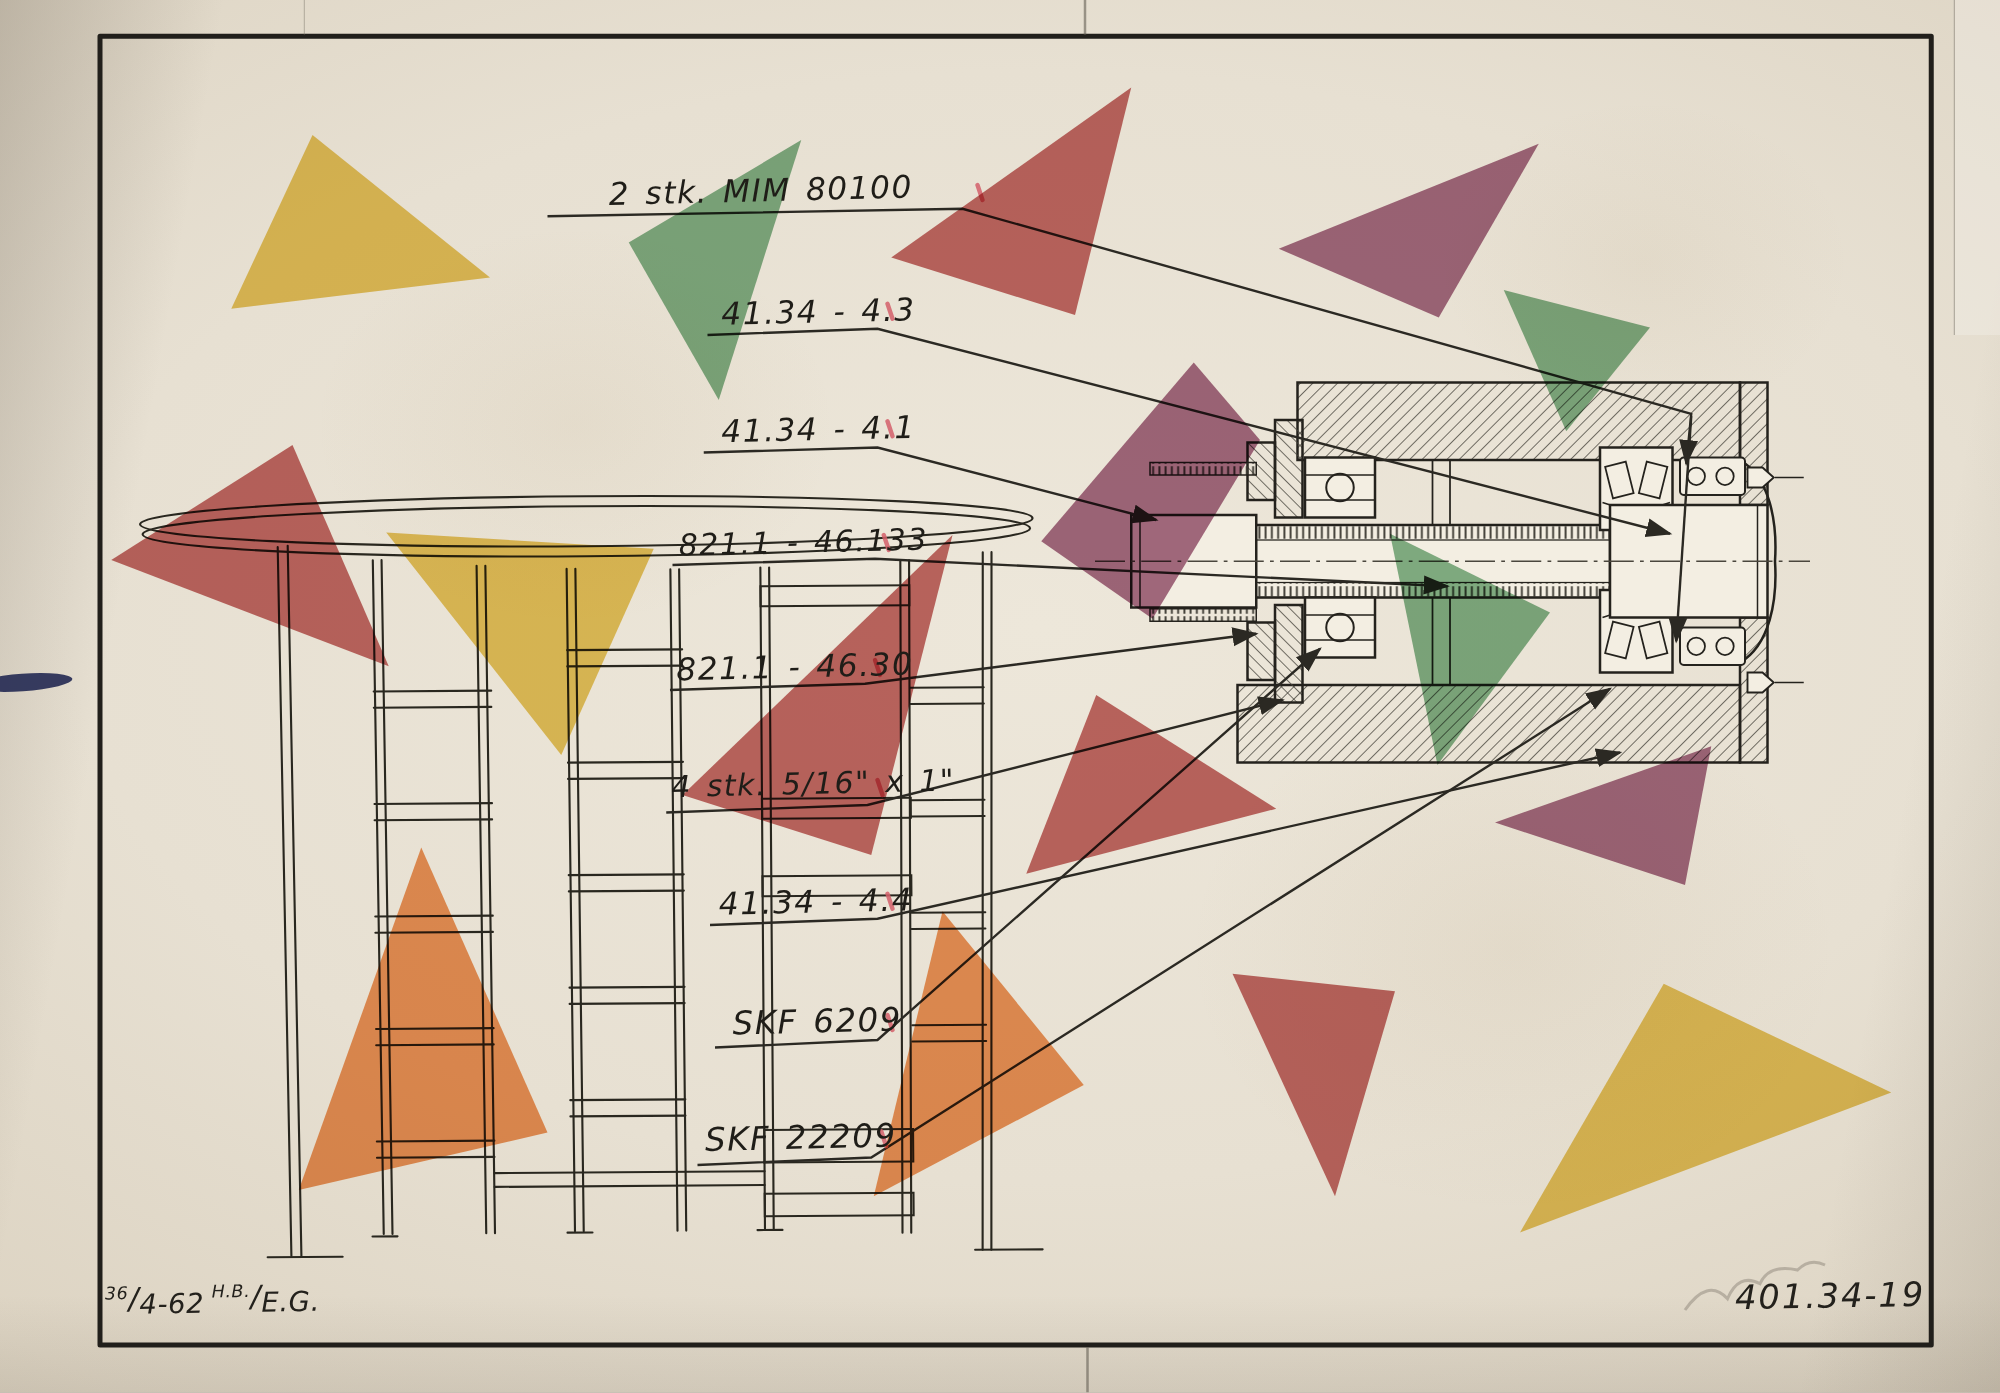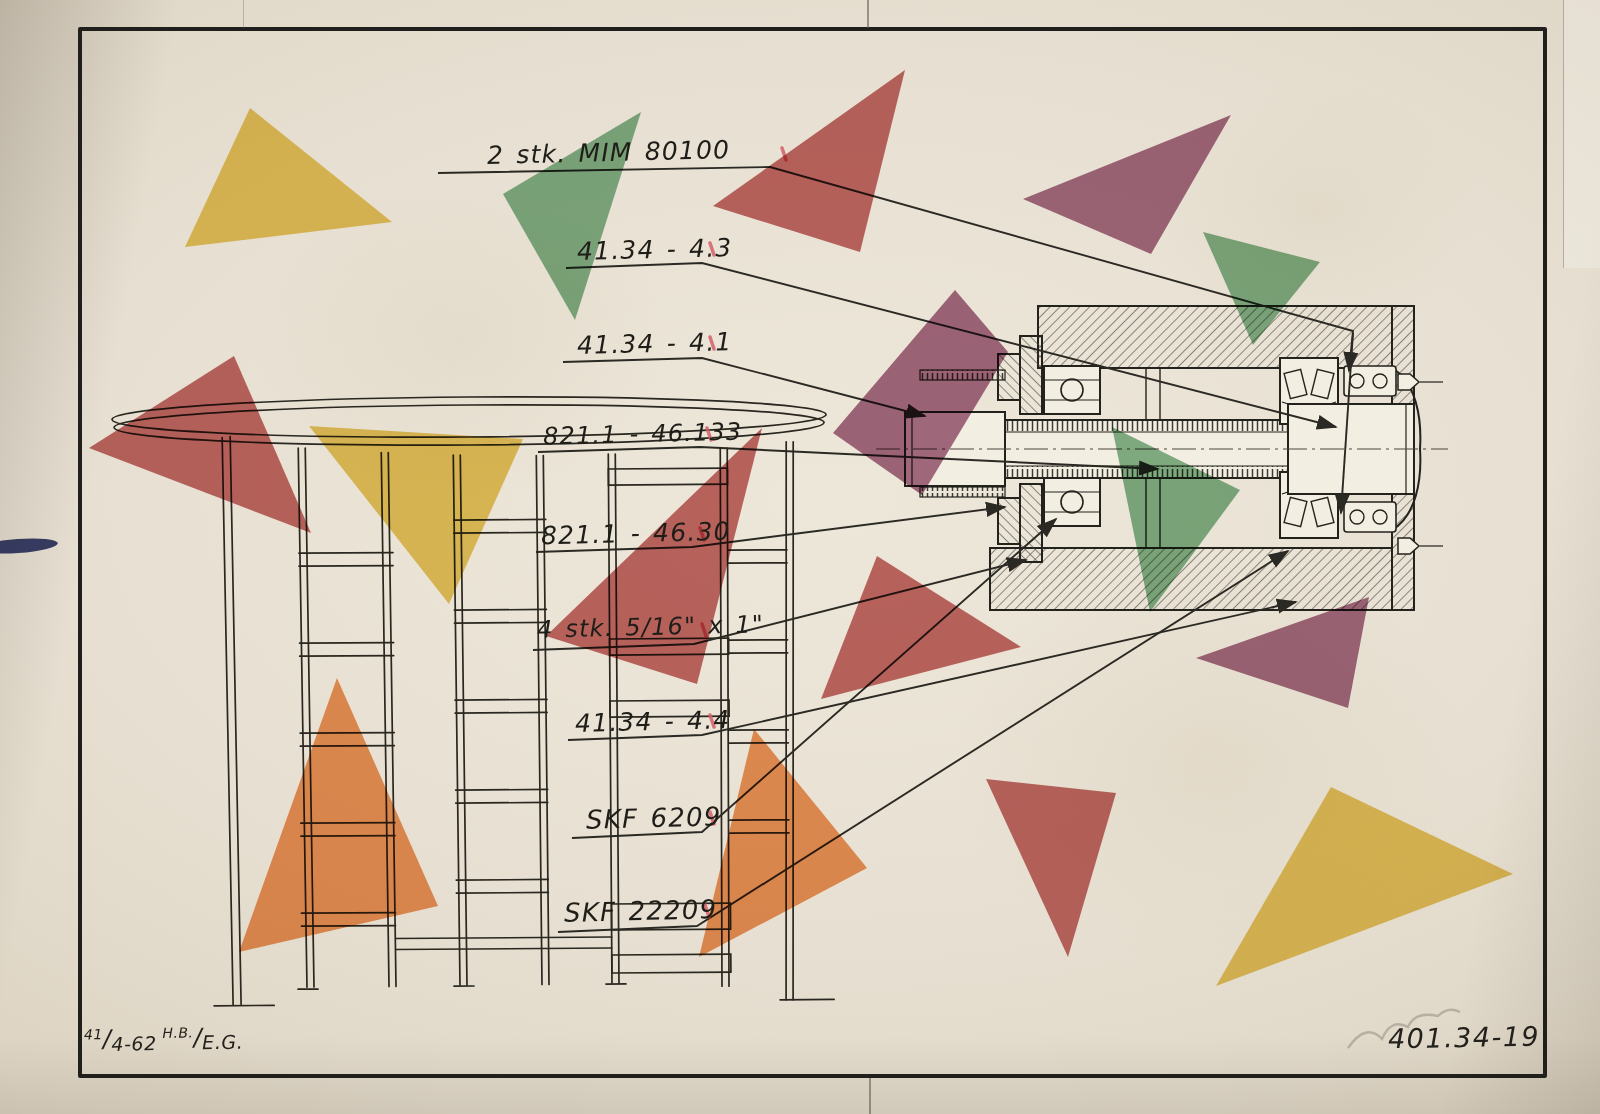--- a/index.html
+++ b/index.html
@@ -28,21 +28,21 @@
     letter-spacing:1.2px;word-spacing:3px;white-space:nowrap;
     transform:rotate(-1.4deg);
   }
   .leader{fill:none;stroke:#2b2923;stroke-width:1.9;}
   .tick{stroke:#d4606b;stroke-width:3.5;stroke-linecap:round;opacity:.85;}
   #title-block{
     position:absolute;left:84px;top:1024px;color:#23211c;font-style:italic;
     font-size:19px;letter-spacing:.5px;white-space:nowrap;transform:rotate(-1deg);
   }
   #title-block .sup{font-size:14px;vertical-align:8px;}
-  #title-block .sub{font-size:19px;vertical-align:-4px;}
+  #title-block .sub{font-size:22px;vertical-align:-4px;}
   #title-block .sl{font-size:24px;}
   #title-block .sig{margin-left:6px;}
   #drawing-number{
     position:absolute;left:1388px;top:1022px;color:#23211c;font-style:italic;
     font-size:27px;letter-spacing:1.5px;transform:rotate(-1deg);white-space:nowrap;
   }
   .seam{position:absolute;width:2px;background:rgba(90,84,72,.55);}
   #tape-patch-right{
     position:absolute;right:0;top:0;width:36px;height:268px;
     background:rgba(255,255,255,.22);
@@ -217,21 +217,21 @@
     <div class="callout" style="left: 577px; top: 329px; font-size: 25px;">41.34 - 4.1</div>
     <div class="callout" style="left: 543px; top: 420px; font-size: 24px;">821.1 - 46.133</div>
     <div class="callout" style="left: 541px; top: 519px; font-size: 25px;">821.1 - 46.30</div>
     <div class="callout" style="left: 537px; top: 613px; font-size: 24px;">4 stk. 5/16" x 1"</div>
     <div class="callout" style="left: 575px; top: 707px; font-size: 25px;">41.34 - 4.4</div>
     <div class="callout" style="left: 586px; top: 803px; font-size: 26px;">SKF 6209</div>
     <div class="callout" style="left: 564px; top: 896px; font-size: 26px;">SKF 22209</div>
   </div>
 
 <div id="title-block">
-  <span class="sup">41</span><span class="sl">/</span><span class="sub">4-62</span><span class="sig"><span class="sup">H.B.</span><span class="sl">/</span><span class="sub">E.G.</span></span>
+  <span class="sup">36</span><span class="sl">/</span><span class="sub">4-62</span><span class="sig"><span class="sup">H.B.</span><span class="sl">/</span><span class="sub">E.G.</span></span>
 </div>
 
 <div id="drawing-number">401.34-19</div>
 
 <div id="frame"></div>
 <div class="seam" style="left:867px;top:0;height:28px;"></div>
 <div class="seam" style="left:869px;top:1078px;height:36px;"></div>
 <div id="seam-topleft"></div>
 <div id="tape-patch-right"></div>
 

